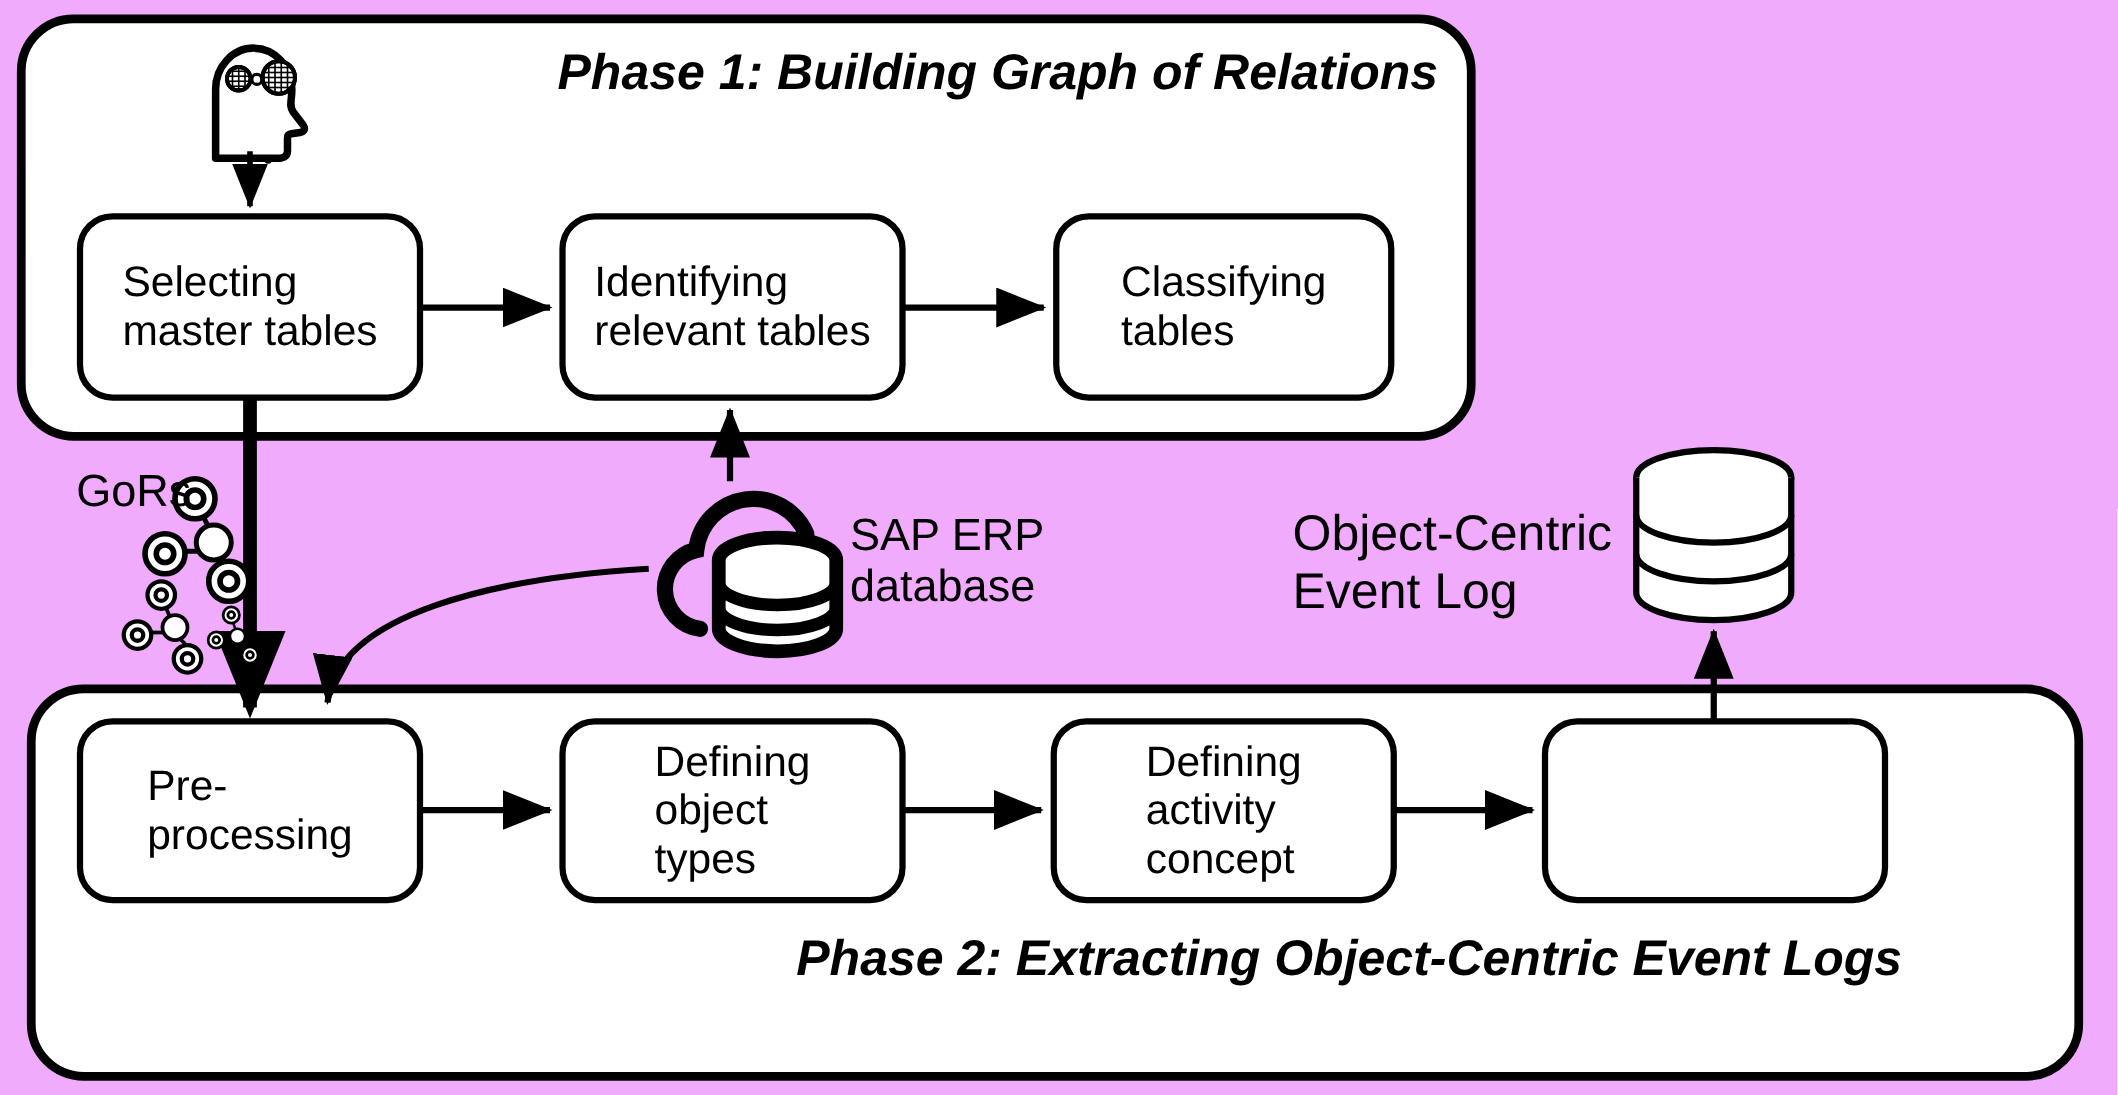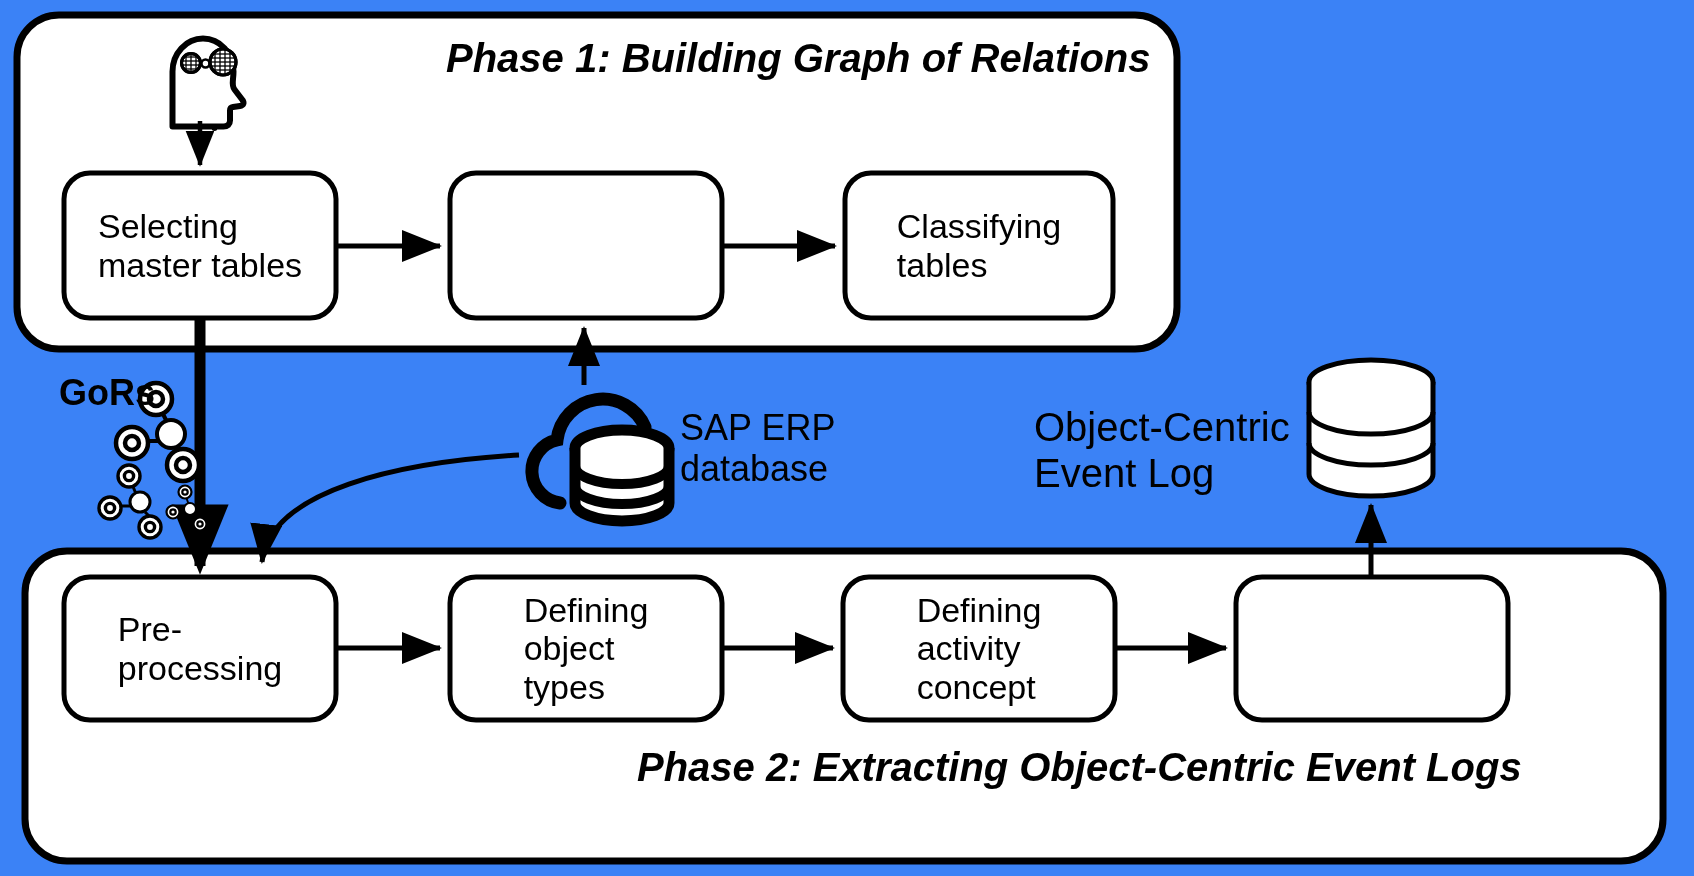--- a/index.html
+++ b/index.html
@@ -1,17 +1,17 @@
 <!DOCTYPE html>
 <html><head>
 <meta charset="utf-8">
 <style>
   html,body{margin:0;padding:0;background:#ffffff;}
   body{font-family:"Liberation Sans",sans-serif;}
-  #stage{position:relative;width:1694px;height:876px;background:#3b82f6;overflow:hidden;}
+  #stage{position:relative;width:1694px;height:876px;background:#f0abfc;overflow:hidden;}
   #stage svg{position:absolute;left:0;top:0;width:1694px;height:876px;}
   .boxlabel{
     position:absolute;display:flex;align-items:center;justify-content:center;
     text-align:left;line-height:1.12;color:#000;font-size:34px;
     font-family:"Liberation Sans",sans-serif;white-space:pre-line;pointer-events:none;
   }
   .phase-title{
     position:absolute;font-style:italic;font-weight:bold;color:#000;
     font-family:"Liberation Sans",sans-serif;white-space:nowrap;
   }
@@ -176,33 +176,35 @@
       <path d="M1309 443 a62 22 0 0 0 124 0" fill="none" stroke="#000" stroke-width="5"></path>
     </g>
   </svg>
 
   <div class="phase-title" style="left:446px; top:36px; font-size:40px;">Phase 1: Building Graph of Relations</div>
 
   <div class="phase-title" style="left:637px; top:745px; font-size:40px;text-align:center;">Phase 2: Extracting Object-Centric Event Logs</div>
 
   <div class="boxlabel" style="left:64px; top:173px; width:272px; height:145px;">Selecting
 master tables</div>
+  <div class="boxlabel" style="left:450px; top:173px; width:272px; height:145px;">Identifying
+relevant tables</div>
   <div class="boxlabel" style="left:845px; top:173px; width:268px; height:145px;">Classifying
 tables</div>
 
   <div class="boxlabel" style="left:64px; top:577px; width:272px; height:143px;">Pre-
 processing</div>
   <div class="boxlabel" style="left:450px; top:577px; width:272px; height:143px;">Defining
 object
 types</div>
   <div class="boxlabel" style="left:843px; top:577px; width:272px; height:143px;">Defining
 activity
 concept</div>
 
-  <div class="plain-label" style="left:52px; top:372px; width:110px; font-size:36px;font-weight:bold;">GoRs</div>
+  <div class="plain-label" style="left:52px; top:372px; width:110px; font-size:36px;">GoRs</div>
 
   <div class="plain-label" style="left:680px; top:407px; width:220px; font-size:36px; text-align:left;">SAP ERP
 database</div>
 
   <div class="plain-label" style="left:1034px; top:404px; width:270px; font-size:40px; text-align:left;">Object-Centric
 Event Log</div>
 
 </div>
 
 </body></html>

